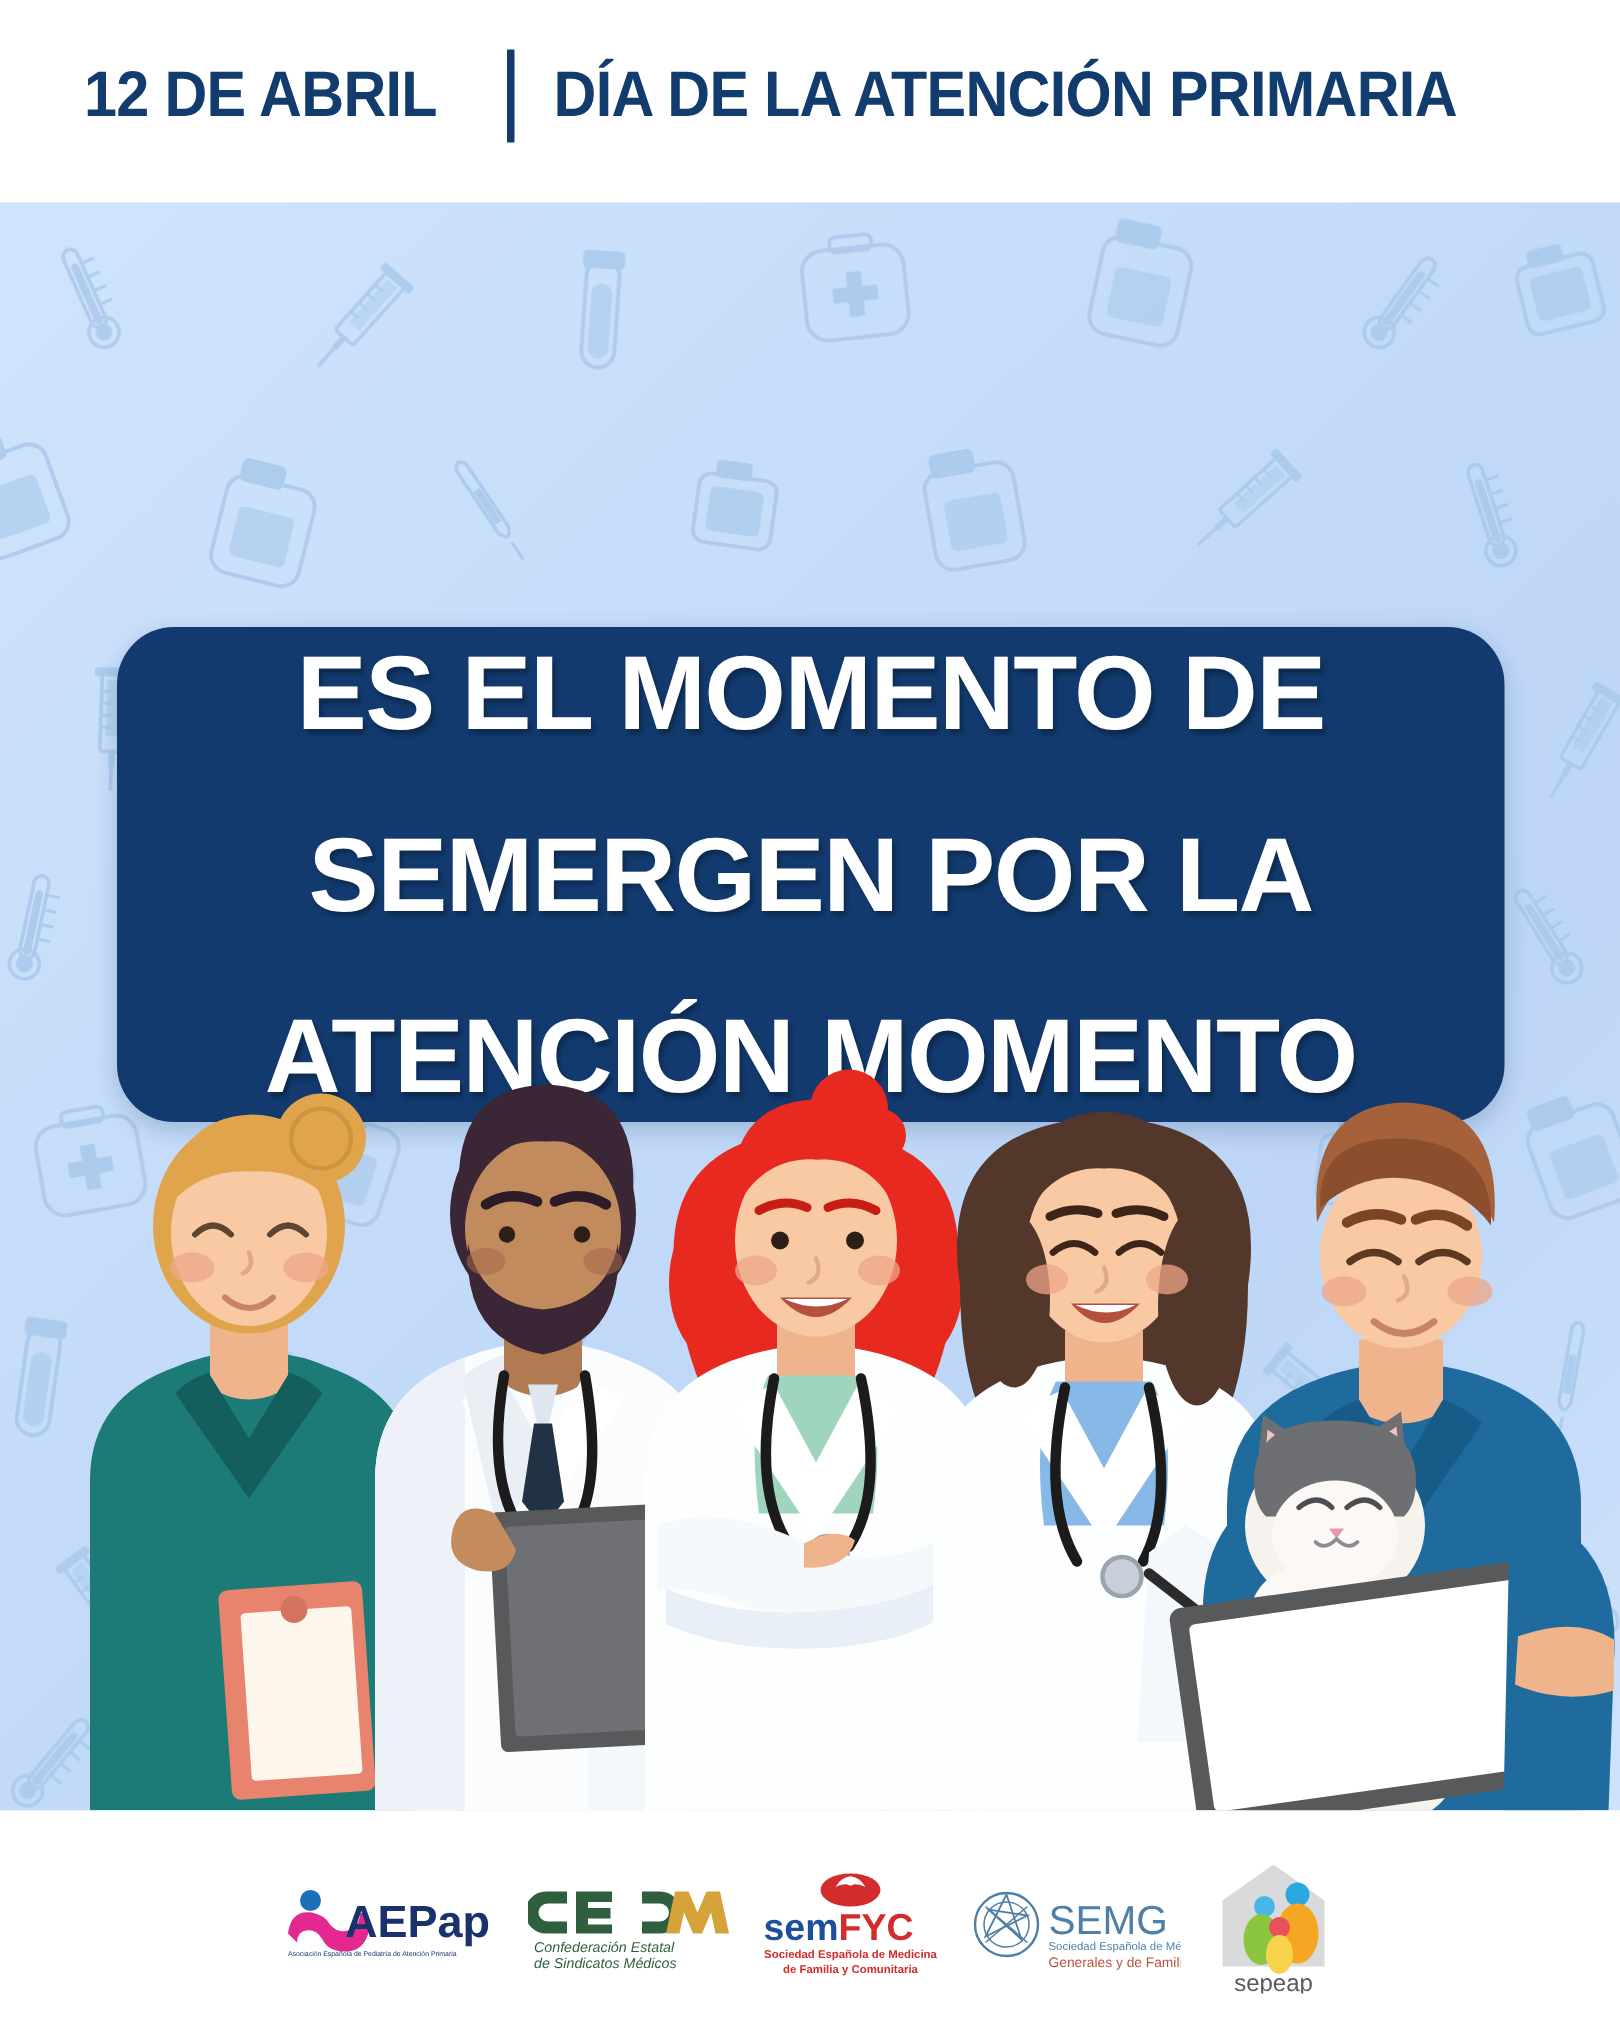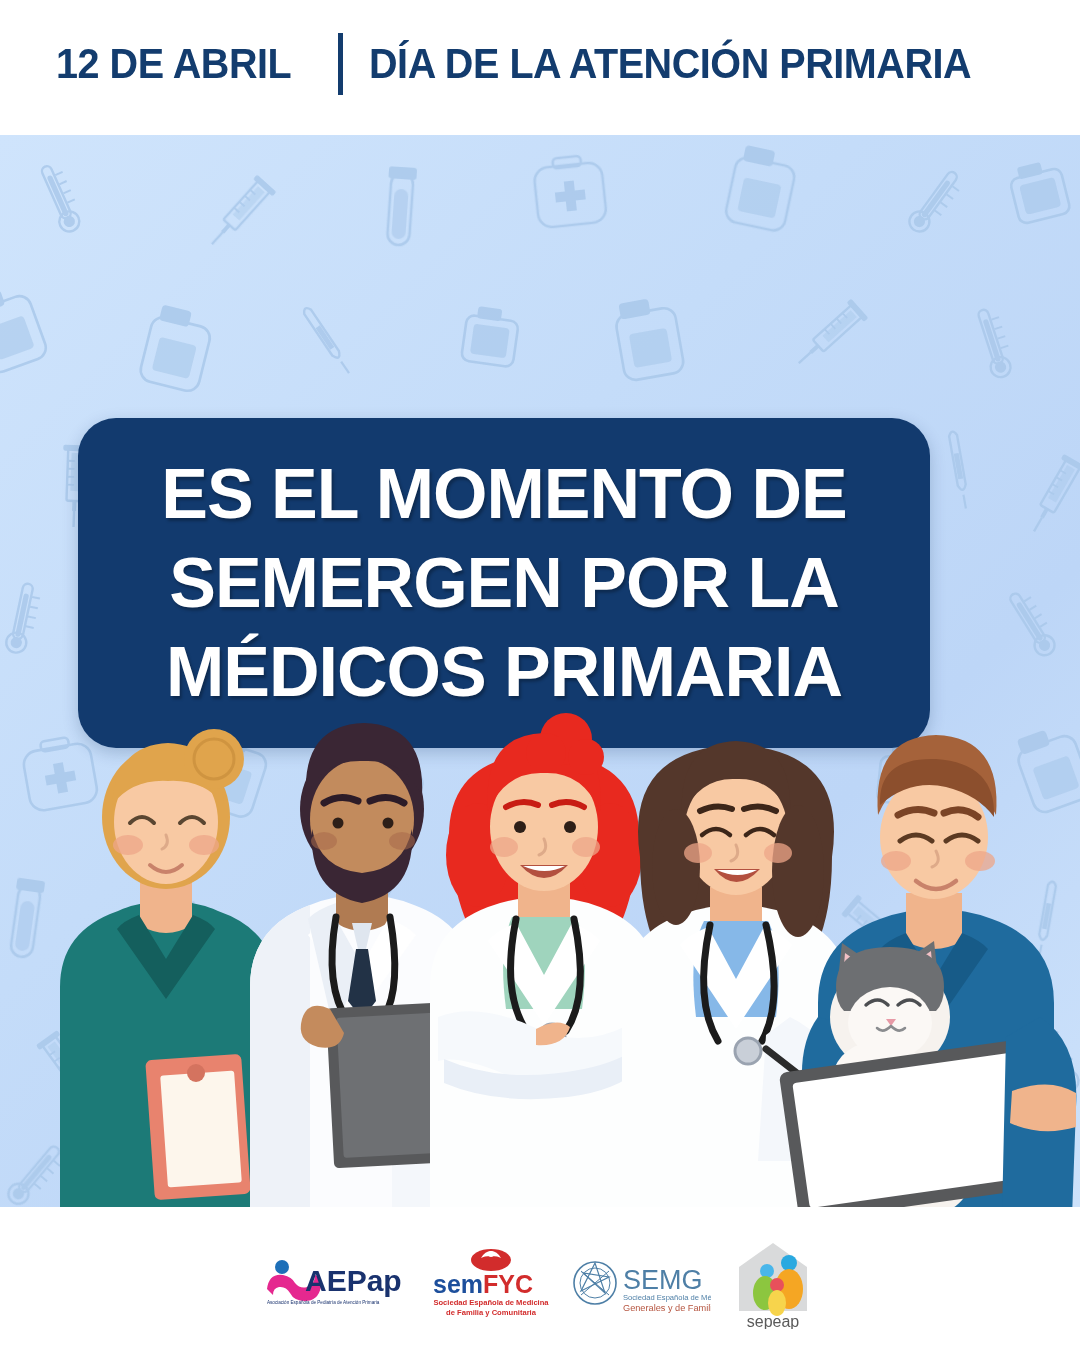--- a/index.html
+++ b/index.html
@@ -33,25 +33,26 @@
   #poster{
     position:absolute; left:0; top:135px; width:1080px; height:1072px;
     overflow:hidden;
     background:linear-gradient(160deg,#cfe3fb 0%,#c6ddfa 35%,#c0d9f8 62%,#cbe1fb 100%);
   }
   #pattern-layer{ position:absolute; inset:0; opacity:1; }
   #people-layer{ position:absolute; left:0; bottom:0; width:1080px; height:520px; }
 
   
   #title-card{
-    position:absolute; left:78px; top:283px; width:852px; height:330px;
+    position:absolute; left:78px; top:283px; width:925px; height:330px;
     background:#123a6e; border-radius:38px;
     box-shadow:0 5px 16px rgba(20,50,95,.22);
     display:flex; flex-direction:column; align-items:center; justify-content:center;
     padding:14px 26px;
+    gap:32px;
   }
   .title-line{
     color:#ffffff;
     font-family:"Liberation Sans", sans-serif;
     font-weight:bold;
     font-size:70px;
     line-height:89px;
     letter-spacing:-1px;
     text-align:center;
     white-space:nowrap;
@@ -207,21 +208,21 @@
       <use href="#ic-thermo" transform="translate(30,1045) rotate(40)"></use>
       <use href="#ic-syringe" transform="translate(300,1050) rotate(-16)"></use>
       <use href="#ic-bottle" transform="translate(620,1050) rotate(12)"></use>
       <use href="#ic-dropper" transform="translate(900,1045) rotate(-30)"></use>
     </g>
   </svg>
 
   <div id="title-card">
     <div class="title-line">ES EL MOMENTO DE</div>
     <div class="title-line">SEMERGEN POR LA</div>
-    <div class="title-line">MÉDICOS PRIMARIA</div>
+    <div class="title-line">ATENCIÓN MOMENTO</div>
   </div>
 
   <svg id="people-layer" viewBox="0 0 1080 520" preserveAspectRatio="none" xmlns="http://www.w3.org/2000/svg">
     <defs>
       <clipPath id="clipAll">
           <rect x="0" y="0" width="1080" height="520"></rect>
         </clipPath>
     </defs>
     <g clip-path="url(#clipAll)">
 
@@ -454,20 +455,30 @@
   <div class="logo" style="width:150px;">
     <svg viewBox="0 0 150 64" width="150" height="64" xmlns="http://www.w3.org/2000/svg">
       <circle cx="21" cy="16" r="7" fill="#1d6fb8"></circle>
       <path d="M6,38 q2,-16 16,-14 q9,2 12,8 q5,6 12,4 q8,-3 8,-12 q8,2 6,12 q-3,14 -16,14 q-11,0 -15,-8 q-4,-7 -11,-6 q-6,1 -6,8 Z" fill="#e5288f"></path>
       <text x="44" y="40" font-family="Liberation Sans, sans-serif" font-size="30" font-weight="bold" fill="#19326e">AEPap</text>
       <text x="6" y="53" font-family="Liberation Sans, sans-serif" font-size="4.6" fill="#19326e">Asociación Española de Pediatría de Atención Primaria</text>
     </svg>
   </div>
 
 
+  <div class="logo" style="width:135px;">
+    <svg viewBox="0 0 135 64" width="135" height="64" xmlns="http://www.w3.org/2000/svg">
+      <path d="M26,10 h-14 a14,14 0 0 0 0,28 h14 v-8 h-13 a6,6 0 0 1 0,-12 h13 Z" fill="#2f5f3f"></path>
+      <path d="M32,10 h24 v7 h-16 v4 h15 v7 h-15 v4 h16 v6 h-24 Z" fill="#2f5f3f"></path>
+      <path d="M88,10 a14,14 0 0 1 0,28 h-12 v-8 h12 a6,6 0 0 0 0,-12 h-12 v-8 Z" fill="#2f5f3f"></path>
+      <path d="M92,38 l6,-28 h9 l6,14 l6,-14 h9 l6,28 h-9 l-3,-14 l-6,14 h-6 l-6,-14 l-3,14 Z" fill="#d6a23a"></path>
+      <text x="4" y="50" font-family="Liberation Sans, sans-serif" font-size="9.5" font-style="italic" fill="#2f5f3f">Confederación Estatal</text>
+      <text x="4" y="61" font-family="Liberation Sans, sans-serif" font-size="9.5" font-style="italic" fill="#2f5f3f">de Sindicatos Médicos</text>
+    </svg>
+  </div>
 
 
 
   <div class="logo" style="width:128px;">
     <svg viewBox="0 0 128 72" width="128" height="72" xmlns="http://www.w3.org/2000/svg">
       <ellipse cx="64" cy="13" rx="20" ry="11" fill="#d22c2c"></ellipse>
       <path d="M54,11 q4,-7 10,-7 q6,0 10,7 q-3,-2 -10,-2 q-7,0 -10,2 Z" fill="#ffffff"></path>
       <circle cx="64" cy="7" r="3" fill="#ffffff"></circle>
       <text x="6" y="46" font-family="Liberation Sans, sans-serif" font-size="25" font-weight="bold" fill="#1d4f9c">sem</text>
       <text x="56" y="46" font-family="Liberation Sans, sans-serif" font-size="25" font-weight="bold" fill="#d22c2c">FYC</text>

